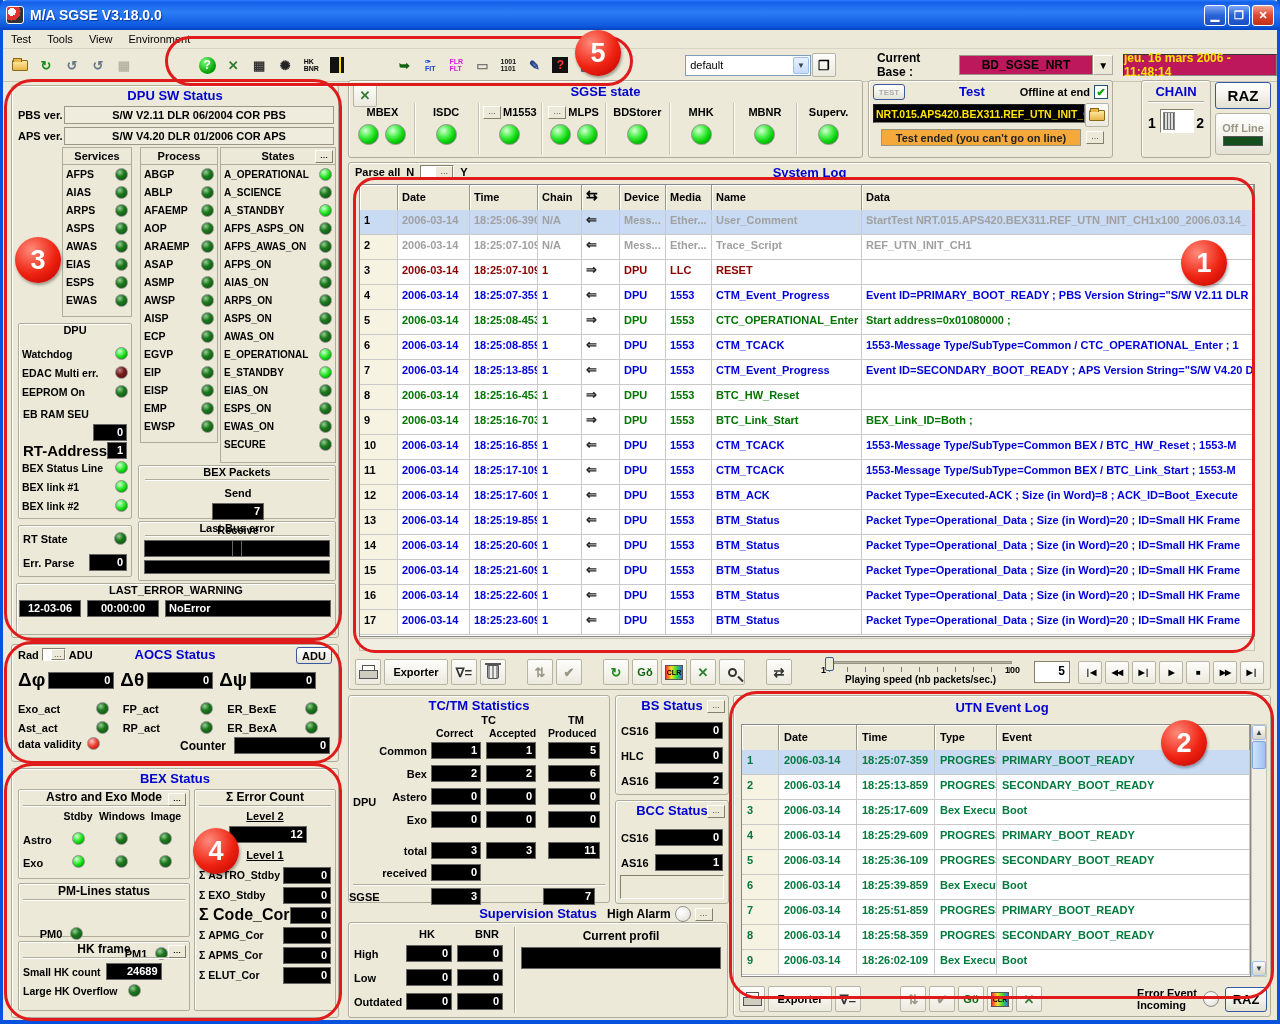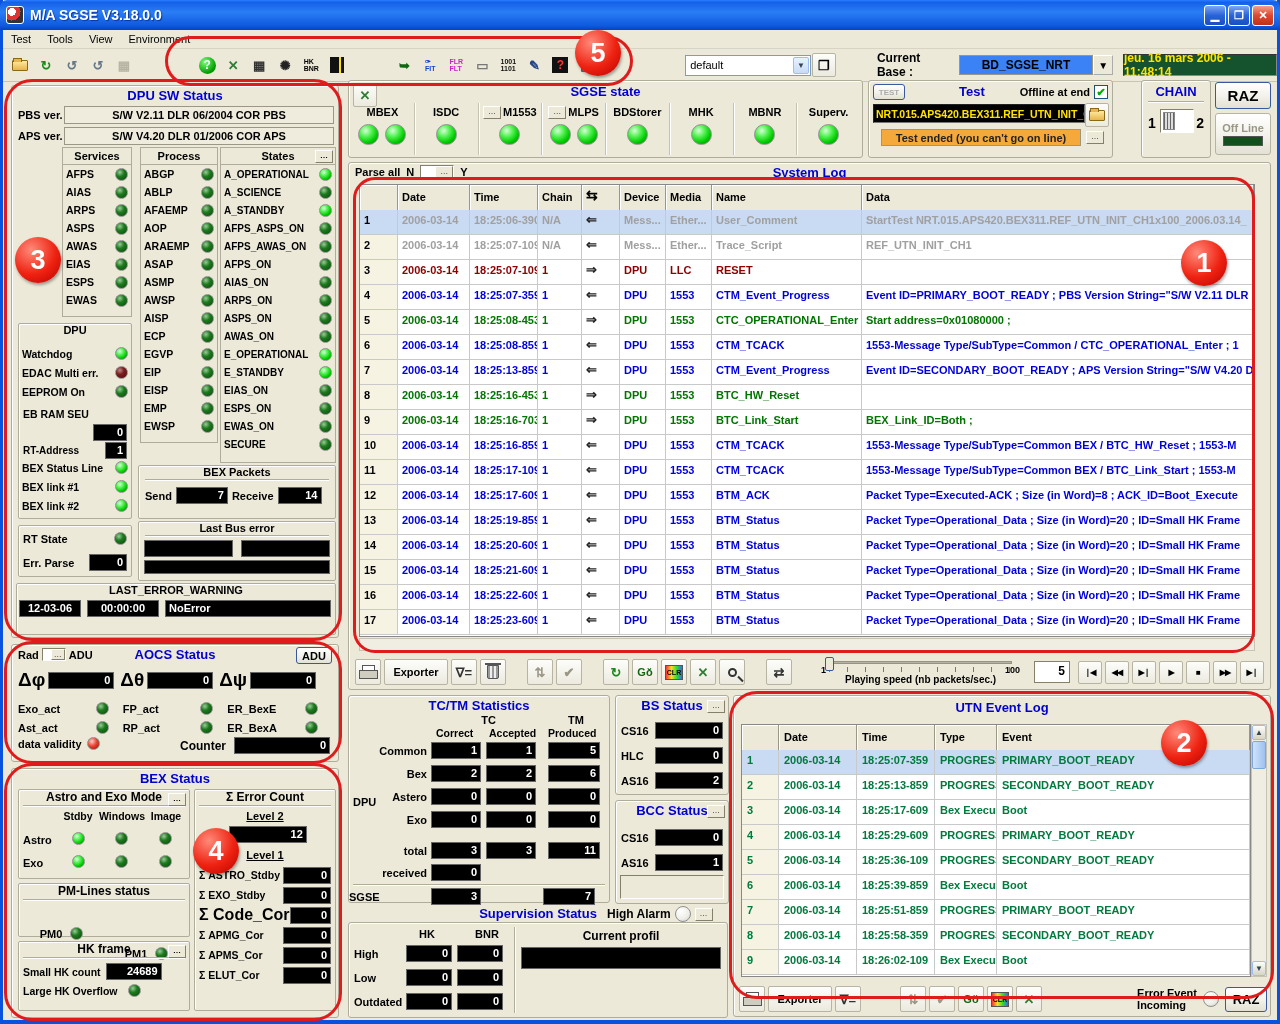--- a/index.html
+++ b/index.html
@@ -21,23 +21,23 @@
   .menubar { position:absolute; left:0; top:30px; width:1274px; height:19px; background:#ece9d8; border-bottom:1px solid #d8d4c4; display:flex; align-items:center; }
   .menuitem { font-size:11px; padding:2px 8px; color:#000; }
   .toolbar { position:absolute; left:0; top:49px; width:1274px; height:33px; background:#ece9d8; display:flex; align-items:center; border-bottom:1px solid #c8c4b4;}
   .tbtn { min-width:24px; height:24px; margin:0 1px; border:1px solid transparent; border-radius:2px; background:transparent;
     display:inline-flex; align-items:center; justify-content:center; font-size:13px; font-weight:bold; position:relative; }
   .tbtn .two { font-size:7px; line-height:7px; font-weight:bold; white-space:pre; text-align:left;}
   .tgap { width:46px; }
   .combo { width:140px; height:21px; background:#fff; border:1px solid #7f9db9; display:flex; align-items:center; font-size:11px; padding-left:4px; position:relative; }
   .combo .drop { position:absolute; right:1px; top:1px; bottom:1px; width:16px; background:linear-gradient(#e9f2fd,#c7dcf6); border:1px solid #9ebdf0; border-radius:2px; font-size:8px; color:#345; display:flex;align-items:center;justify-content:center;}
   .baselbl { font-size:12px; font-weight:bold; margin:0 8px 0 40px; }
-  .basefield { width:150px; height:20px; border:1px solid #9a9787; background:#3b82f6; font-size:12px; font-weight:bold; display:flex; align-items:center; justify-content:center; }
+  .basefield { width:150px; height:20px; border:1px solid #9a9787; background:#be185d; font-size:12px; font-weight:bold; display:flex; align-items:center; justify-content:center; }
   .basedrop { width:22px; height:20px; background:#ece9d8; border:1px outset #fff; font-size:10px; display:flex;align-items:center;justify-content:center;}
-  .clock { margin-left:10px; width:172px; height:22px; background:#14532d; border:1px inset #888; color:#ffe400; font-size:12px; font-weight:bold; display:flex; align-items:center; justify-content:center; }
+  .clock { margin-left:10px; width:172px; height:22px; background:#be185d; border:1px inset #888; color:#ffe400; font-size:12px; font-weight:bold; display:flex; align-items:center; justify-content:center; }
 
   
   .panel { position:absolute; border:1px solid #b0ac9c; border-radius:3px; background:#ece9d8; box-shadow:inset 1px 1px 0 #fff; }
   .gb { position:absolute; border:1px solid #b0ac9c; border-radius:2px; box-shadow:inset 1px 1px 0 #fff; }
   .bt { color:#0000cf; font-weight:bold; font-size:13px; text-align:center; }
   .kt { color:#000; font-weight:bold; font-size:11px; text-align:center; }
   .lab { font-size:11px; font-weight:bold; white-space:nowrap; }
   .bb { background:#000; border:1px solid #666; color:#fff; font-size:11px; font-weight:bold; text-align:right; padding:0 3px; height:17px; line-height:15px; overflow:hidden;}
   .led { display:inline-block; width:13px; height:13px; border-radius:50%; border:1px solid #8f8f8f; flex:none;}
   .g1 { background:radial-gradient(circle at 35% 30%, #d6ffd6 0%, #4ef04e 35%, #0c0 65%, #070 100%); }
@@ -490,21 +490,21 @@
           <div class="lrow">
             <span class="llab">EEPROM On</span>
             <span class="led g0"></span>
           </div>
         </div>
       <div class="kvrow" style="top:84px">
         <span class="lab" style="font-size:10.5px">EB RAM SEU</span>
         </div>
       <div class="bb" style="position:absolute;right:4px;top:100px;width:34px;">0</div>
       <div class="kvrow" style="top:118px">
-        <span class="lab" style="font-size:10px">RT-Address</span>
+        <span class="lab" style="font-size:15px">RT-Address</span>
         <span class="bb" style="width:22px">1</span>
         </div>
       <div id="dpu-links">
           <div class="lrow" style="height: 19px;">
             <span class="llab">BEX Status Line</span>
             <span class="led g1"></span>
           </div>
           <div class="lrow" style="height: 19px;">
             <span class="llab">BEX link #1</span>
             <span class="led g1"></span>
@@ -512,21 +512,21 @@
           <div class="lrow" style="height: 19px;">
             <span class="llab">BEX link #2</span>
             <span class="led g1"></span>
           </div>
         </div>
     </div>
 
     <div class="gb" id="gb-bexpk">
       <div class="kt">BEX Packets</div>
       <div class="sep" style="margin:1px 6px"></div>
-      <div style="display:flex;align-items:center;gap:4px;padding:6px 4px 0 6px;">
+      <div style="display:flex;align-items:center;gap:4px;padding:6px 4px 0 6px;flex-direction:column;">
         <span class="lab">Send</span>
         <span class="bb" style="width:52px">7</span>
         <span class="lab">Receive</span>
         <span class="bb" style="width:44px">14</span>
       </div>
     </div>
 
     <div class="gb" id="gb-lbe">
       <div class="kt">Last Bus error</div>
       <div class="sep" style="margin:1px 6px"></div>

